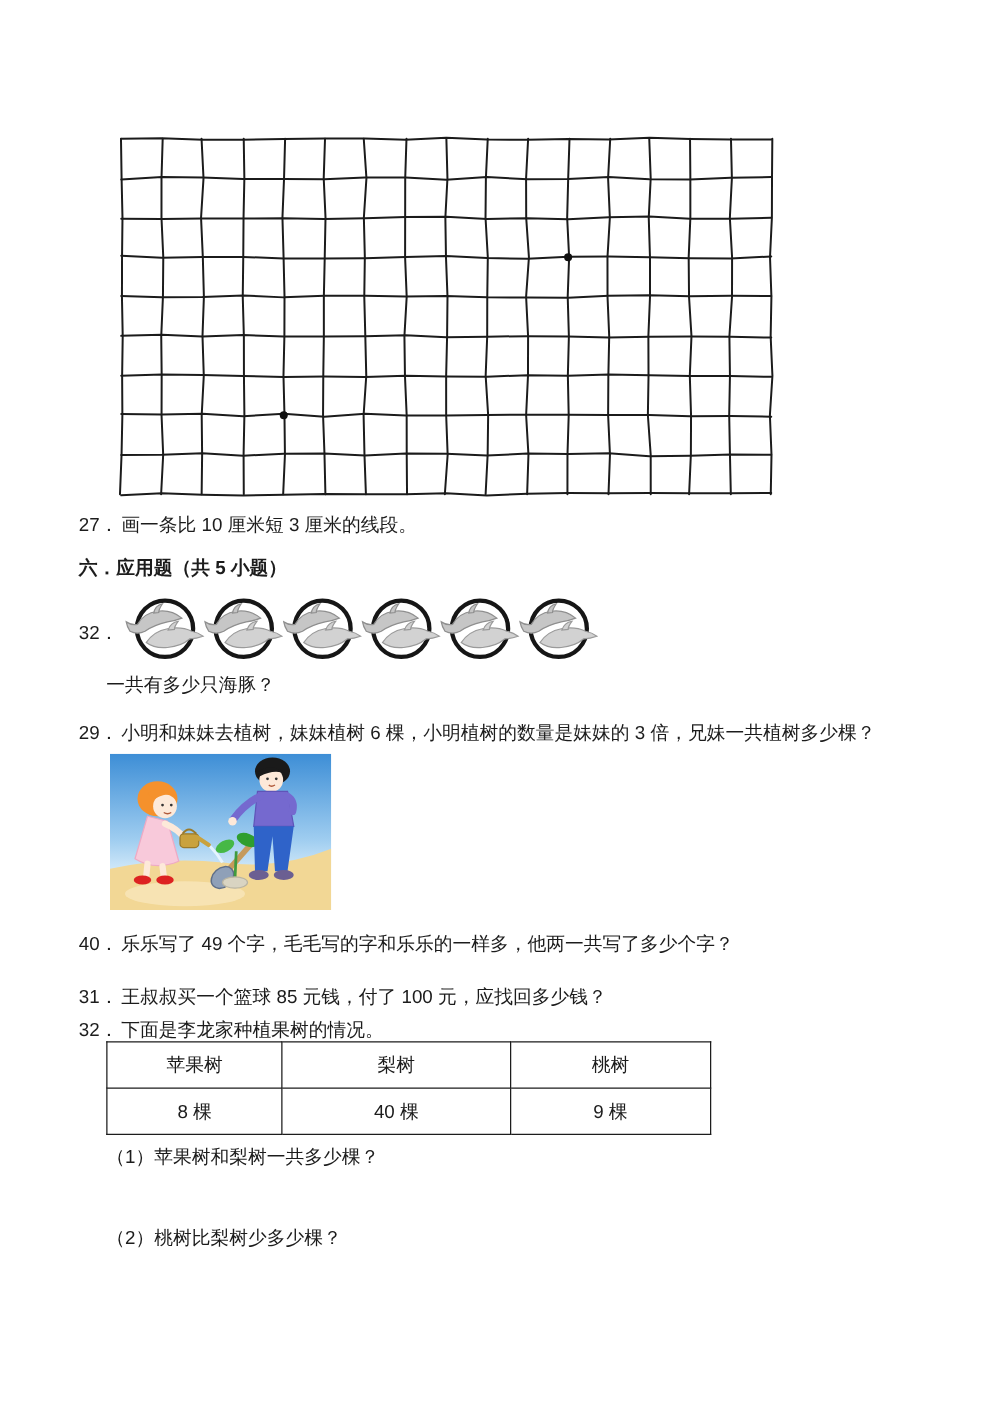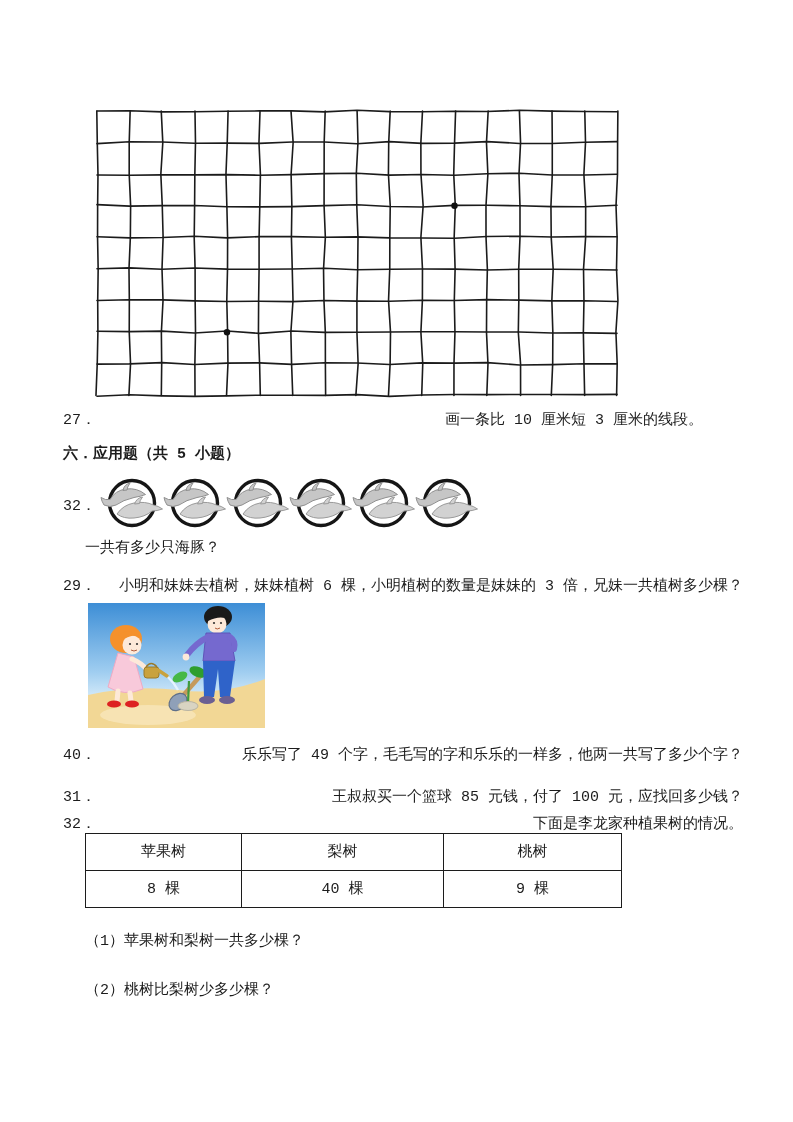--- a/index.html
+++ b/index.html
@@ -1,41 +1,41 @@
 <!DOCTYPE html>
 <html><head>
 <meta charset="utf-8">
 <style>
   html,body{margin:0;padding:0;background:#888;}
   .sheet{
     position:relative;
     width:793px;height:1122px;
     margin:0 auto;
     background:#ffffff;
-    font-family:Liberation Mono, monospace;
+    font-family:Liberation Sans, sans-serif;
     color:#1c1c1c;
     font-size:15px;
     line-height:17px;
     overflow:hidden;
   }
   .abs{position:absolute;}
   .qline{display:flex;align-items:flex-start;}
   .qnum{flex:0 0 34px;white-space:nowrap;}
-  .qtext{flex:1;text-align:right;}
+  .qtext{flex:1;}
   .bold{font-weight:bold;}
   
   .grid-fig{position:absolute;left:93px;top:107px;}
   
   .dolphin-row{position:absolute;left:101px;top:477px;display:flex;gap:1px;}
   .dolphin-row svg{display:block;overflow:visible;}
   
   .q28num{position:absolute;left:63px;top:498px;}
   
   table.fruit{
-    position:absolute;left:85px;top:833px;width:537px;
+    position:absolute;left:85px;top:833px;width:484px;
     border-collapse:collapse;table-layout:fixed;
   }
   table.fruit td{
     border:1.4px solid #1c1c1c;
     text-align:center;vertical-align:middle;
     height:34px;font-size:15px;
   }
   td.c1{width:29%;} td.c2{width:37.8%;} td.c3{width:33.2%;}
   .planting{position:absolute;left:88px;top:603px;}
 </style>
@@ -245,16 +245,16 @@
         <td class="c3">桃树</td>
       </tr>
       <tr>
         <td class="c1">8 棵</td>
         <td class="c2">40 棵</td>
         <td class="c3">9 棵</td>
       </tr>
     </tbody>
   </table>
 
-  <div class="abs" style="left:85px;top:917px;margin-top:16px;">（1）苹果树和梨树一共多少棵？</div>
+  <div class="abs" style="left:85px;top:917px;">（1）苹果树和梨树一共多少棵？</div>
   <div class="abs" style="left:85px;top:982px;">（2）桃树比梨树少多少棵？</div>
 
 </div>
 
 </body></html>

